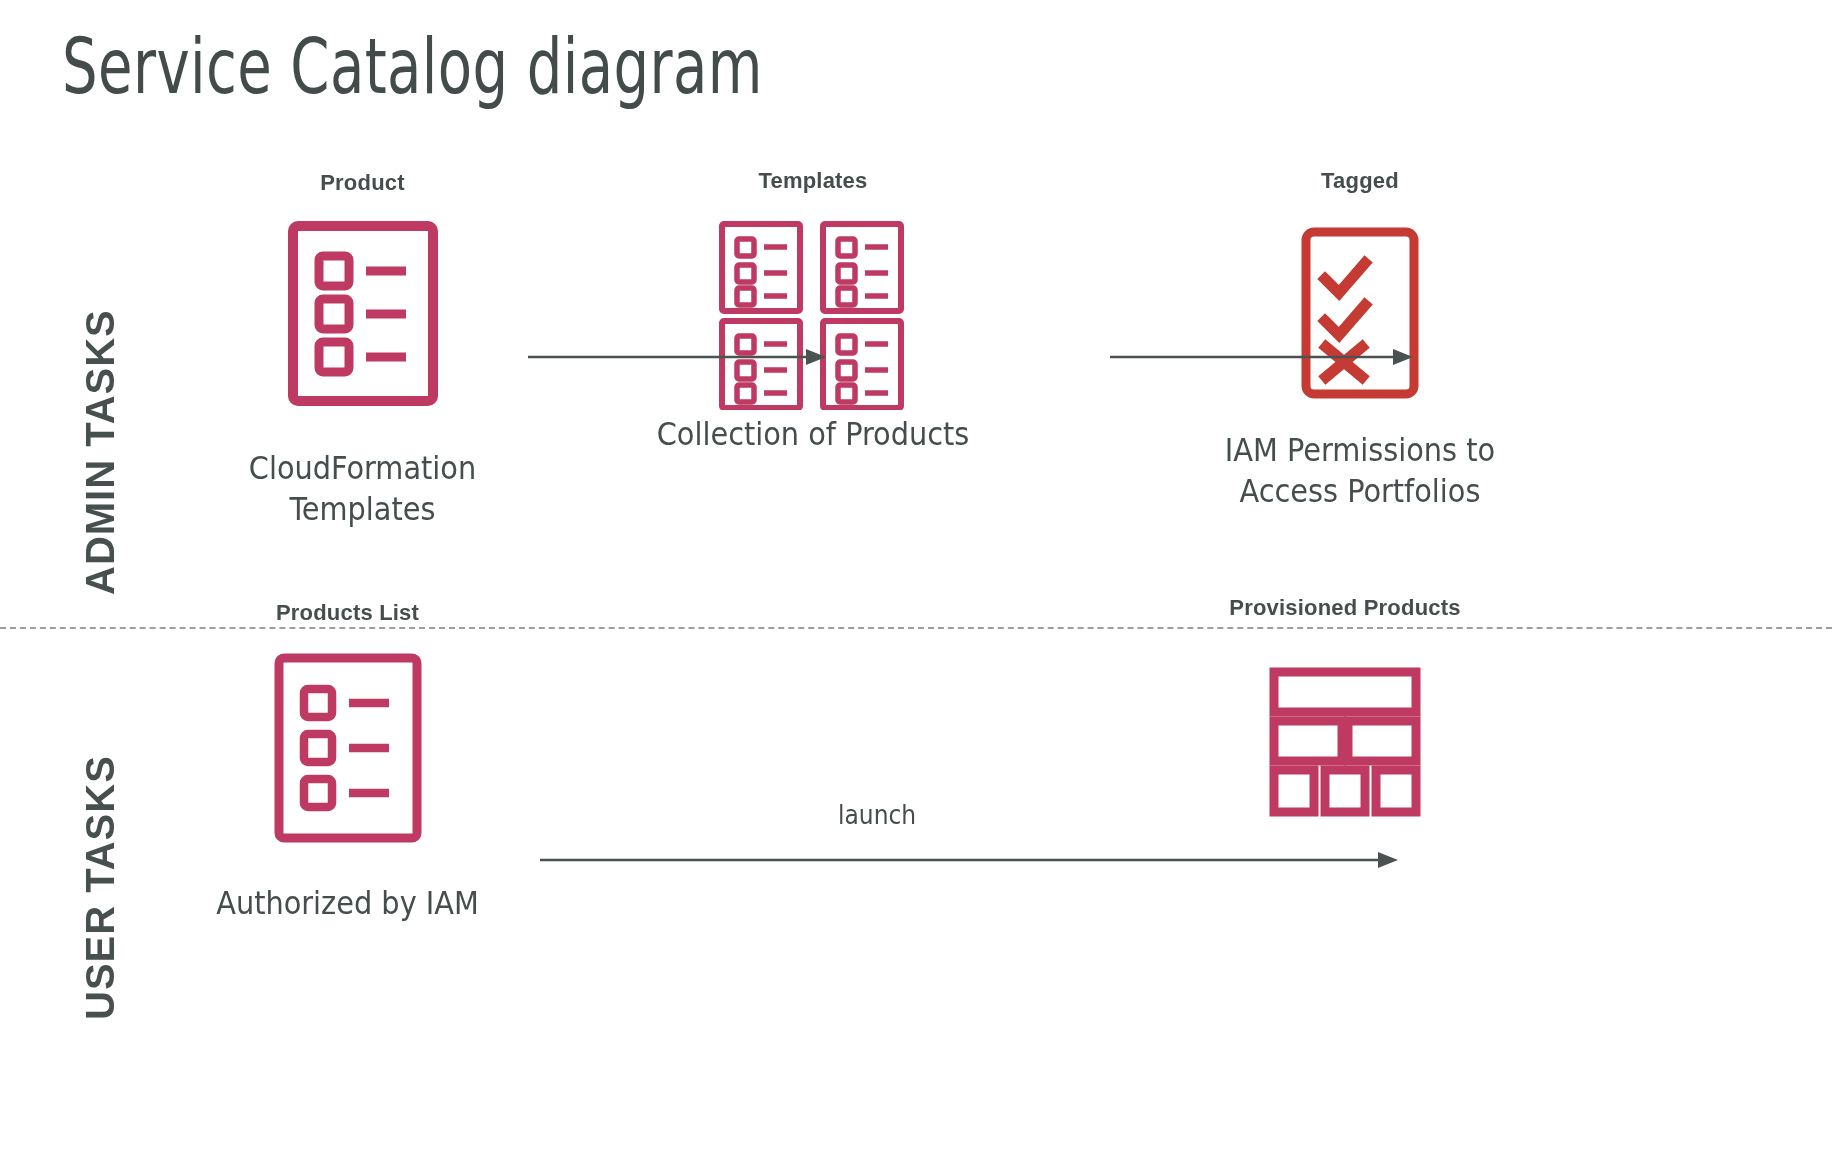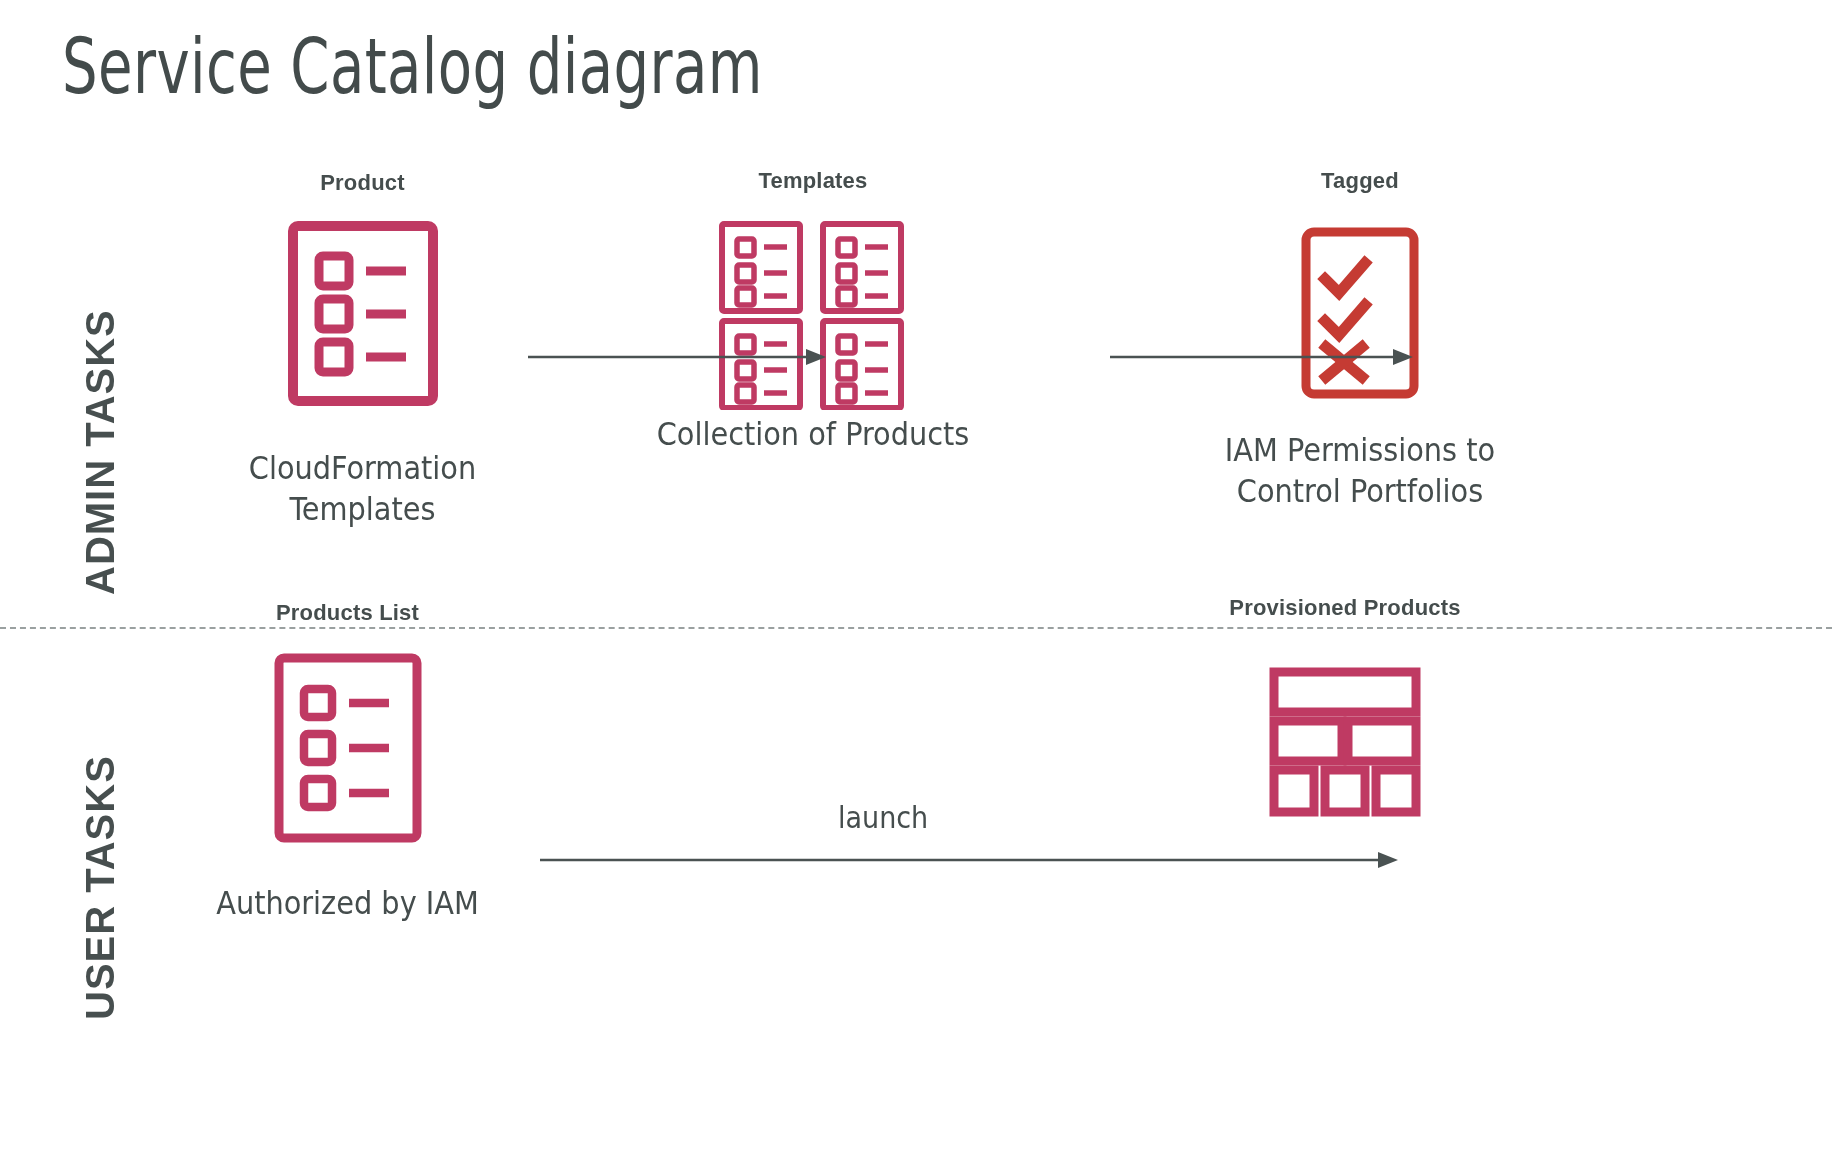--- a/index.html
+++ b/index.html
@@ -103,21 +103,21 @@
   
   .connector { position: absolute; }
   #connector-product-portfolio  { left: 528px;  top: 345px; }
   #connector-portfolio-control  { left: 1110px; top: 345px; }
   #connector-launch             { left: 540px;  top: 848px; }
 
   #label-launch {
     position: absolute;
     left: 838px;
     top: 800px;
-    font-size: 30px;
+    font-size: 26px;
     font-weight: 300;
     color: #454d4d;
     font-family: "DejaVu Sans Condensed", "Liberation Sans", sans-serif;
   }
 </style>
 </head>
 <body>
 
 <div id="page-title">Service Catalog diagram</div>
 
@@ -200,21 +200,21 @@
   <div class="icon-slot">
     <svg width="118" height="172" viewBox="0 0 118 172" aria-hidden="true">
       <rect x="5" y="5" width="108" height="162" rx="8" ry="8" fill="none" stroke="#c53b33" stroke-width="9"></rect>
       <polyline points="24,52 38,66 64,36" fill="none" stroke="#c53b33" stroke-width="11" stroke-linecap="square" stroke-linejoin="miter"></polyline>
       <polyline points="24,94 38,108 64,78" fill="none" stroke="#c53b33" stroke-width="11" stroke-linecap="square" stroke-linejoin="miter"></polyline>
       <line x1="25" y1="120" x2="61" y2="150" stroke="#c53b33" stroke-width="11" stroke-linecap="square"></line>
       <line x1="61" y1="120" x2="25" y2="150" stroke="#c53b33" stroke-width="11" stroke-linecap="square"></line>
     </svg>
   </div>
   <div class="node-caption">IAM Permissions to
-Control Portfolios</div>
+Access Portfolios</div>
 </div>
 
 <div class="connector" id="connector-product-portfolio">
   <svg width="300" height="24" viewBox="0 0 300 24" aria-hidden="true">
     <line x1="0" y1="12" x2="278" y2="12" stroke="#4a5252" stroke-width="2.5"></line>
     <polygon points="278,4 298,12 278,20" fill="#4a5252"></polygon>
   </svg>
 </div>
 
 <div class="connector" id="connector-portfolio-control">

